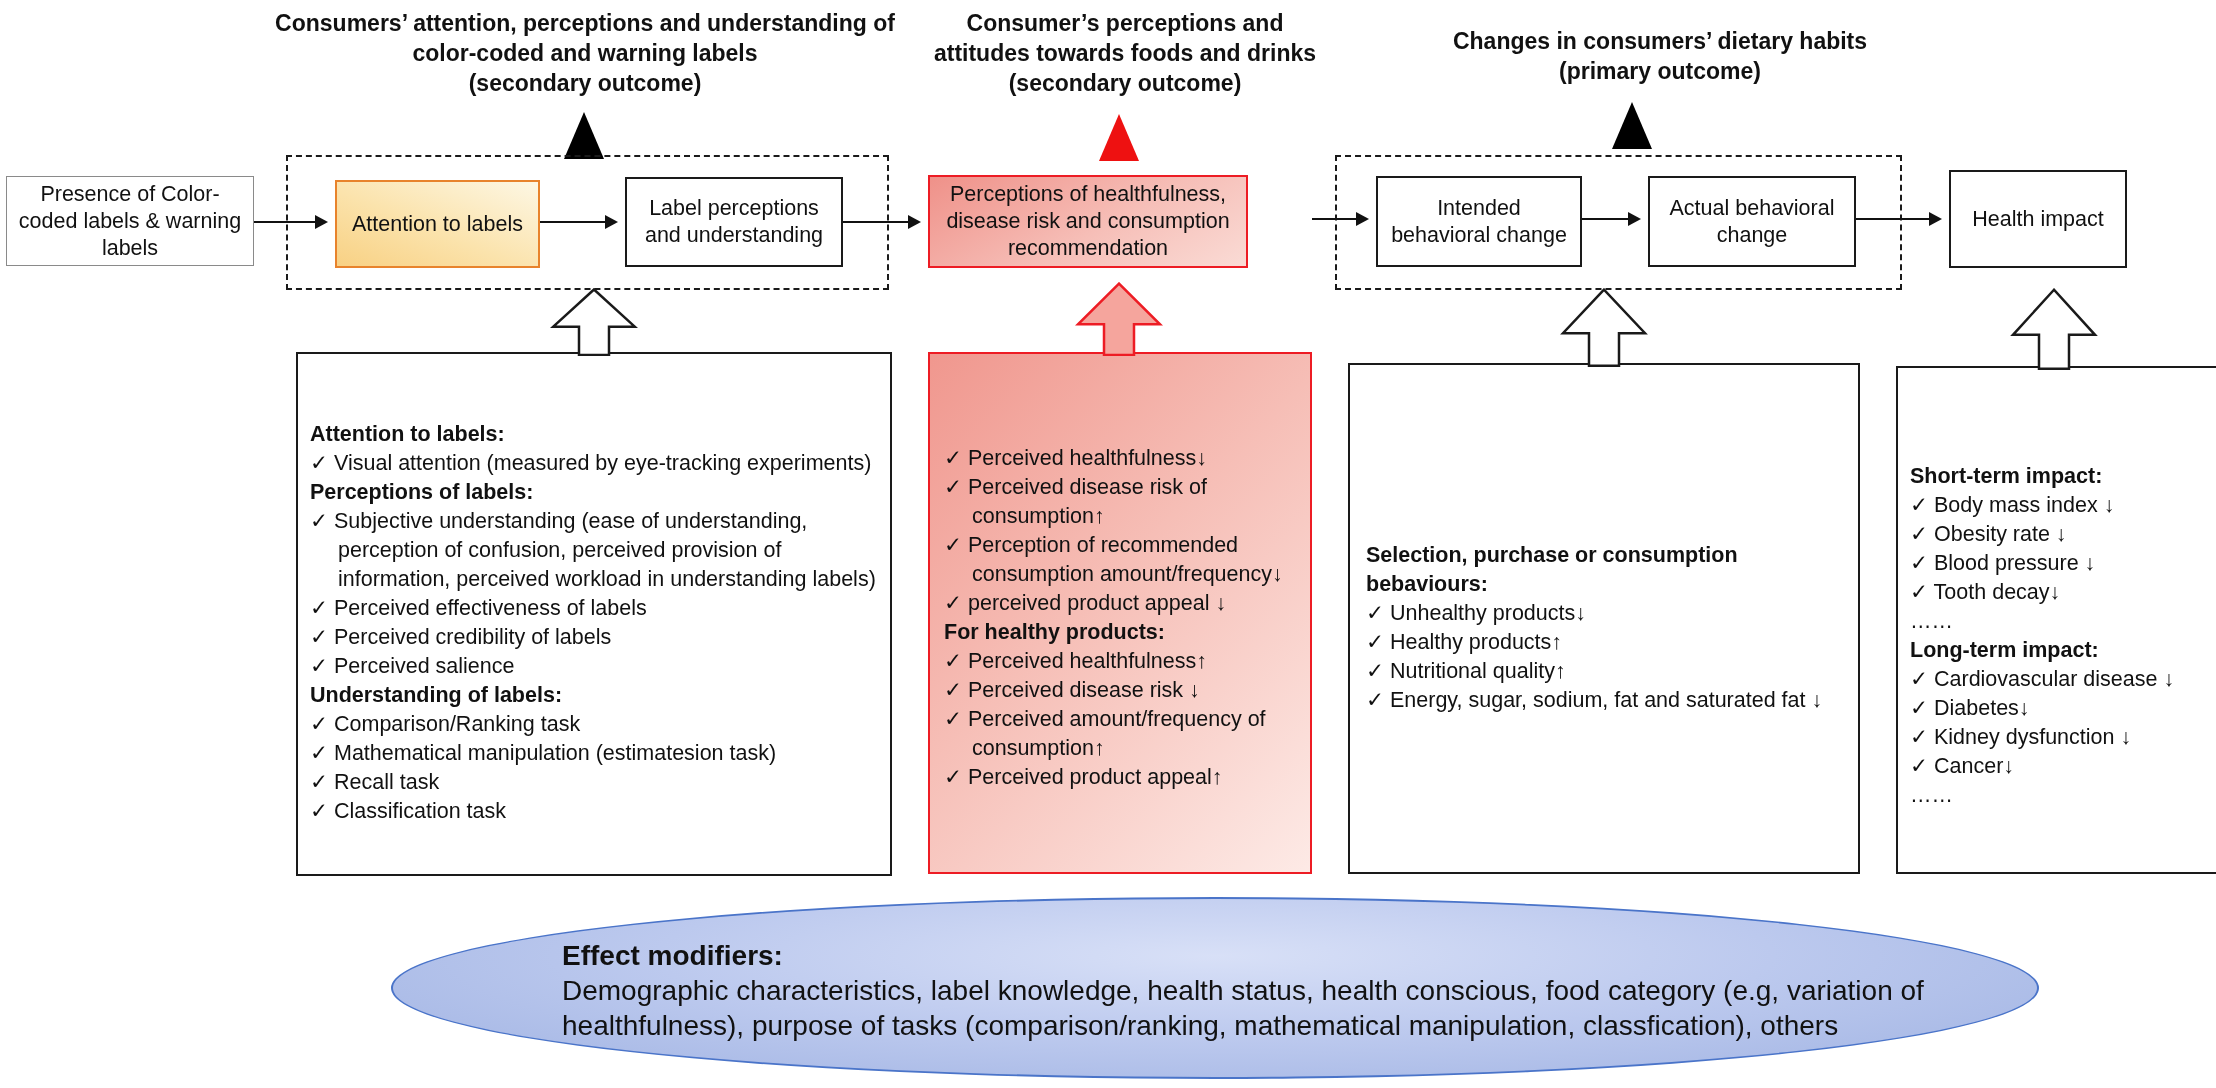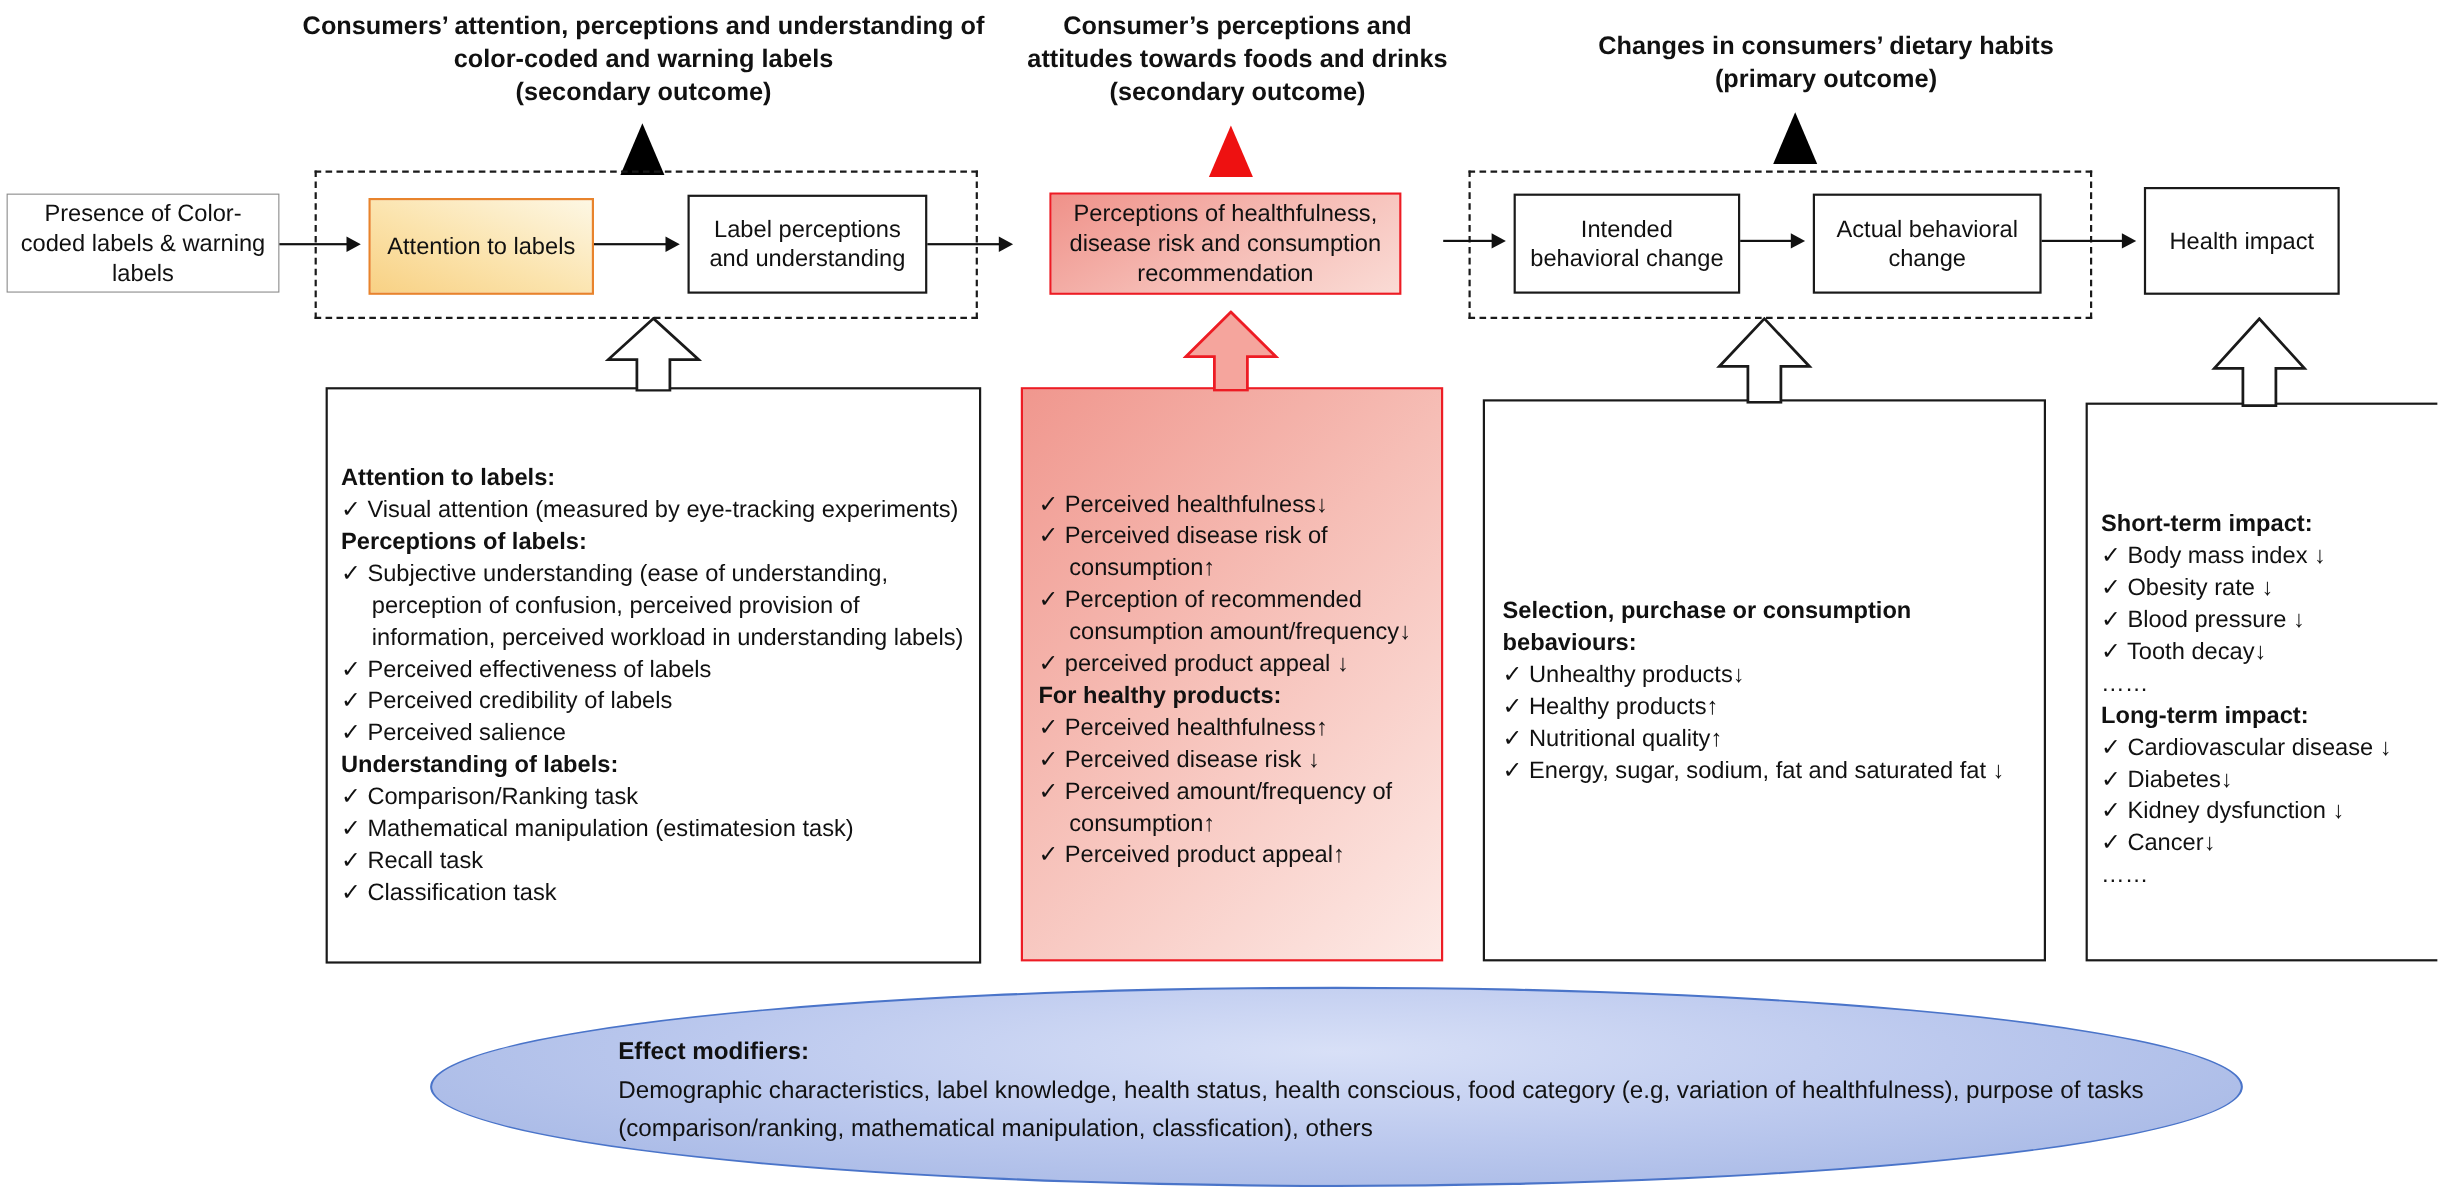--- a/index.html
+++ b/index.html
@@ -33,21 +33,21 @@
   .panel{position:absolute;box-sizing:border-box;border:2.5px solid #1a1a1a;background:#fff;
          font-size:21.5px;line-height:29px;}
   .panel.redpanel{border:2.5px solid #ed1c24;
          background:linear-gradient(135deg,#f0978e 0%,#f6beb6 45%,#fdeae6 100%);}
   .pline{white-space:normal;}
   .pline.item{padding-left:28px;text-indent:-28px;}
   .pline.head{font-weight:bold;}
 
   .ellipse{position:absolute;border-radius:50%;border:2.5px solid #4a74c9;box-sizing:border-box;
          background:radial-gradient(ellipse at 50% 32%,#d8e0f7 0%,#bcc9ee 48%,#9fb2e2 100%);}
-  .ellipse-text{position:absolute;font-size:22px;line-height:35px;}
+  .ellipse-text{position:absolute;font-size:28px;line-height:35px;}
   .ellipse-text .ehead{font-weight:bold;}
 </style>
 </head>
 <body>
 
 <div id="canvas">
 
   <div class="hdr" style="left:205px;top:8px;width:760px;">
     <span>Consumers’ attention, perceptions and understanding of</span>
     <span>color-coded and warning labels</span>
@@ -72,21 +72,21 @@
 
   <div class="fbox src" style="left:6px;top:176px;width:248px;height:90px;">
     <span>Presence of Color-coded labels &amp; warning labels</span>
   </div>
   <div class="fbox orange" style="left:335px;top:180px;width:205px;height:88px;">
     <span>Attention to labels</span>
   </div>
   <div class="fbox" style="left:625px;top:177px;width:218px;height:90px;">
     <span>Label perceptions and understanding</span>
   </div>
-  <div class="fbox redflow" style="left:928px;top:175px;width:320px;height:93px;margin-left:26px;">
+  <div class="fbox redflow" style="left:928px;top:175px;width:320px;height:93px;">
     <span>Perceptions of healthfulness, disease risk and consumption recommendation</span>
   </div>
   <div class="fbox" style="left:1376px;top:176px;width:206px;height:91px;">
     <span>Intended behavioral change</span>
   </div>
   <div class="fbox" style="left:1648px;top:176px;width:208px;height:91px;">
     <span>Actual behavioral change</span>
   </div>
   <div class="fbox" style="left:1949px;top:170px;width:178px;height:98px;">
     <span>Health impact</span>

